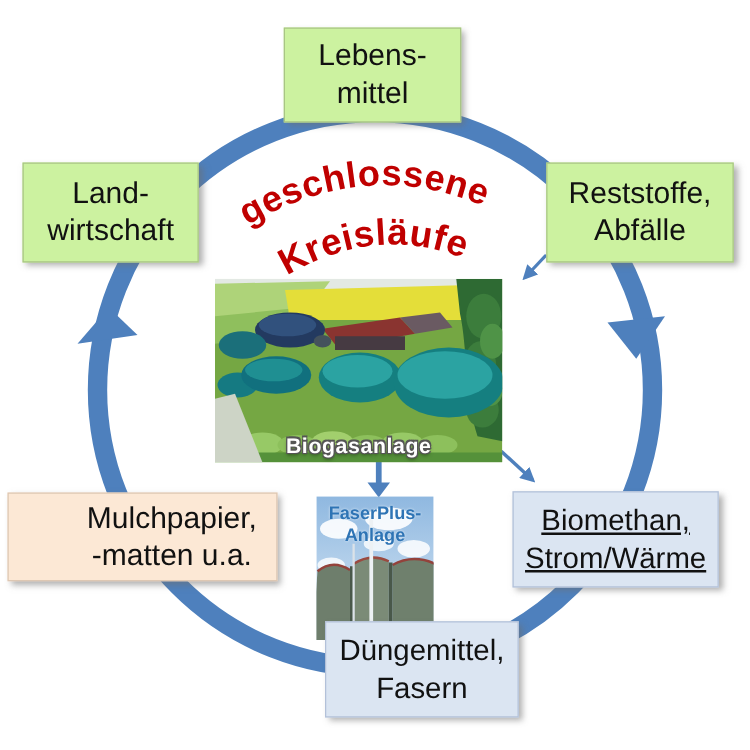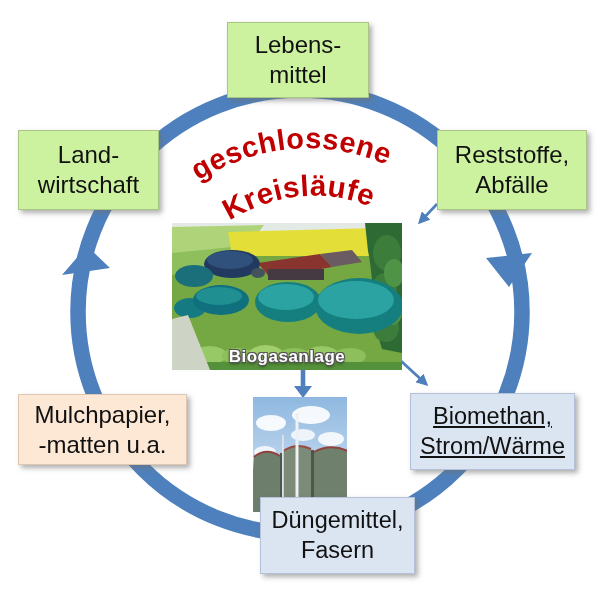--- a/index.html
+++ b/index.html
@@ -121,38 +121,40 @@
       <path d="M1,60 Q13,50 27,59" stroke="#93423b" stroke-width="2" fill="none"></path>
       <path d="M30,115 L30,54 Q44,45 58,52 L58,115 Z" fill="#7b8b77"></path>
       <path d="M30,54 Q44,45 58,52" stroke="#9a4a40" stroke-width="2" fill="none"></path>
       <path d="M61,115 L61,55 Q77,46 95,54 L95,115 Z" fill="#6f806d"></path>
       <path d="M61,55 Q77,46 95,54" stroke="#93423b" stroke-width="2" fill="none"></path>
       <rect x="27" y="56" width="3" height="59" fill="#49584a"></rect>
       <rect x="58" y="53" width="3" height="62" fill="#49584a"></rect>
       <rect x="42.5" y="16" width="3" height="99" fill="#edf1f4"></rect>
       <rect x="29" y="38" width="1.8" height="77" fill="#dbe2e8"></rect>
     </svg>
+    <div class="cap-faser">FaserPlus-
+Anlage</div>
   </div>
 
   <div class="box green" style="left:18px;top:130px;width:139px;height:78px;">
     <span class="lbl">Land-
 wirtschaft</span>
   </div>
 
   <div class="box green" style="left:227px;top:22px;width:140px;height:74px;">
     <span class="lbl">Lebens-
 mittel</span>
   </div>
 
   <div class="box green" style="left:437px;top:130px;width:148px;height:78px;">
     <span class="lbl">Reststoffe,
 Abfälle</span>
   </div>
 
-  <div class="box peach" style="left:18px;top:394px;width:167px;height:69px;">
+  <div class="box peach" style="left:6px;top:394px;width:167px;height:69px;padding-left:47px;">
     <span class="lbl">Mulchpapier,
 -matten u.a.</span>
   </div>
 
   <div class="box blue" style="left:410px;top:393px;width:163px;height:75px;font-size:23.5px;text-decoration:underline;">
     <span class="lbl">Biomethan,
 Strom/Wärme</span>
   </div>
 
   <div class="box blue" style="left:222px;top:497px;width:153px;height:75px;font-size:23.5px;margin-left:38px;">

